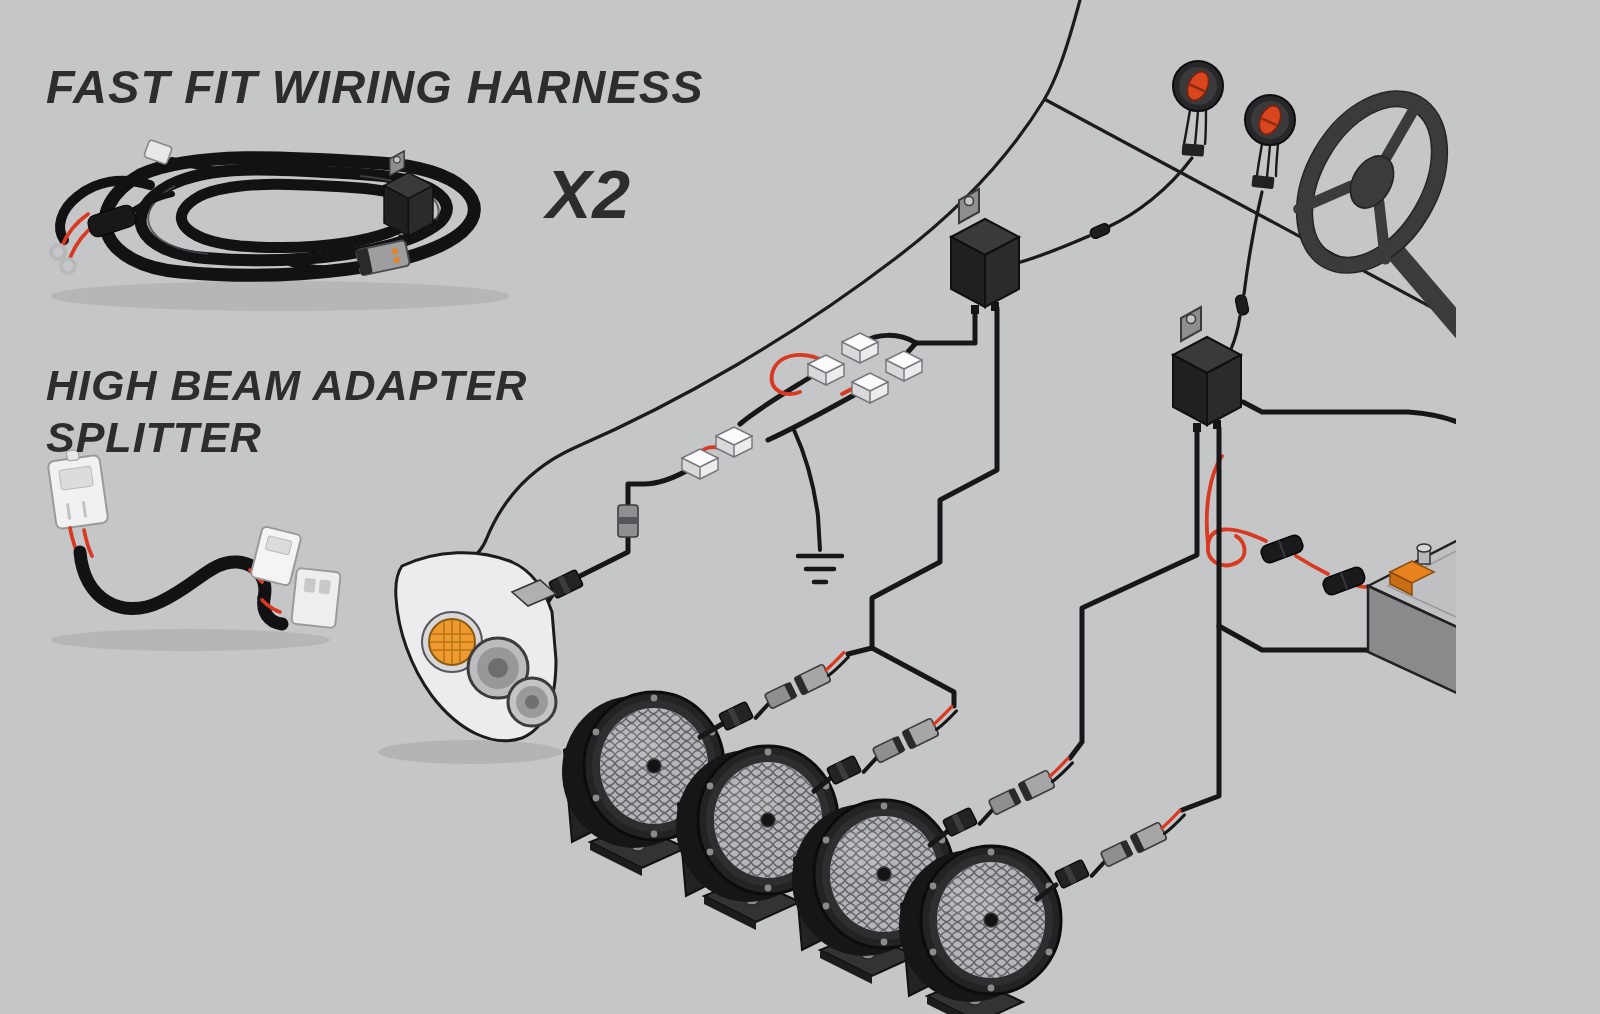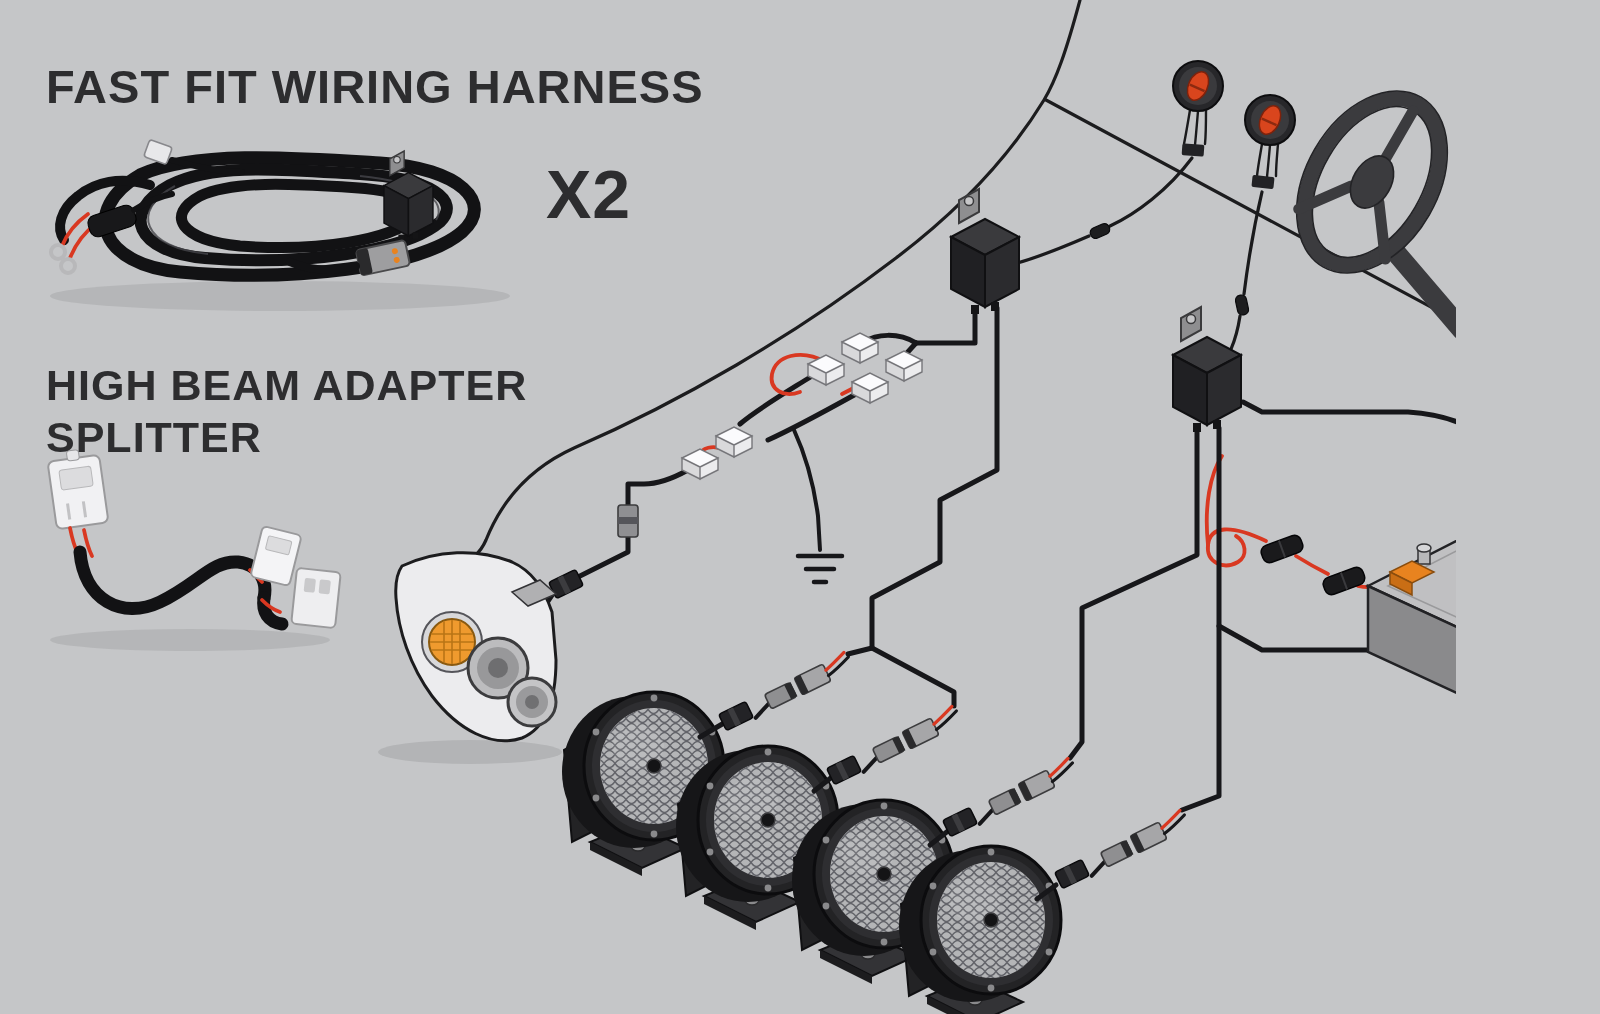--- a/index.html
+++ b/index.html
@@ -1,17 +1,17 @@
 <!DOCTYPE html>
 <html><head>
 <meta charset="utf-8">
 <style>
   html,body{margin:0;padding:0;background:#c5c6c8;}
   .stage{position:relative;width:1456px;height:1014px;overflow:hidden;background:#c5c6c8;
-         font-family:"Liberation Sans",sans-serif;}
+         font-family:"Liberation Sans",sans-serif;font-style:italic;}
   svg{display:block;}
   .title{font-family:"Liberation Sans",sans-serif;font-weight:bold;fill:#2d2d2f;letter-spacing:1px;}
   .w  {stroke:#17171a;stroke-width:5;fill:none;stroke-linejoin:round;stroke-linecap:round;}
   .w4 {stroke:#17171a;stroke-width:4;fill:none;stroke-linejoin:round;stroke-linecap:round;}
   .wt {stroke:#1a1a1c;stroke-width:2.4;fill:none;stroke-linejoin:round;stroke-linecap:round;}
   .w3 {stroke:#1a1a1c;stroke-width:3.2;fill:none;stroke-linejoin:round;stroke-linecap:round;}
   .r  {stroke:#d93821;stroke-width:3.8;fill:none;stroke-linejoin:round;stroke-linecap:round;}
   .bl {stroke:#1c1c1e;stroke-width:3.2;fill:none;stroke-linecap:round;}
   .cab{stroke:#121214;fill:none;stroke-linecap:round;stroke-linejoin:round;}
 </style>

